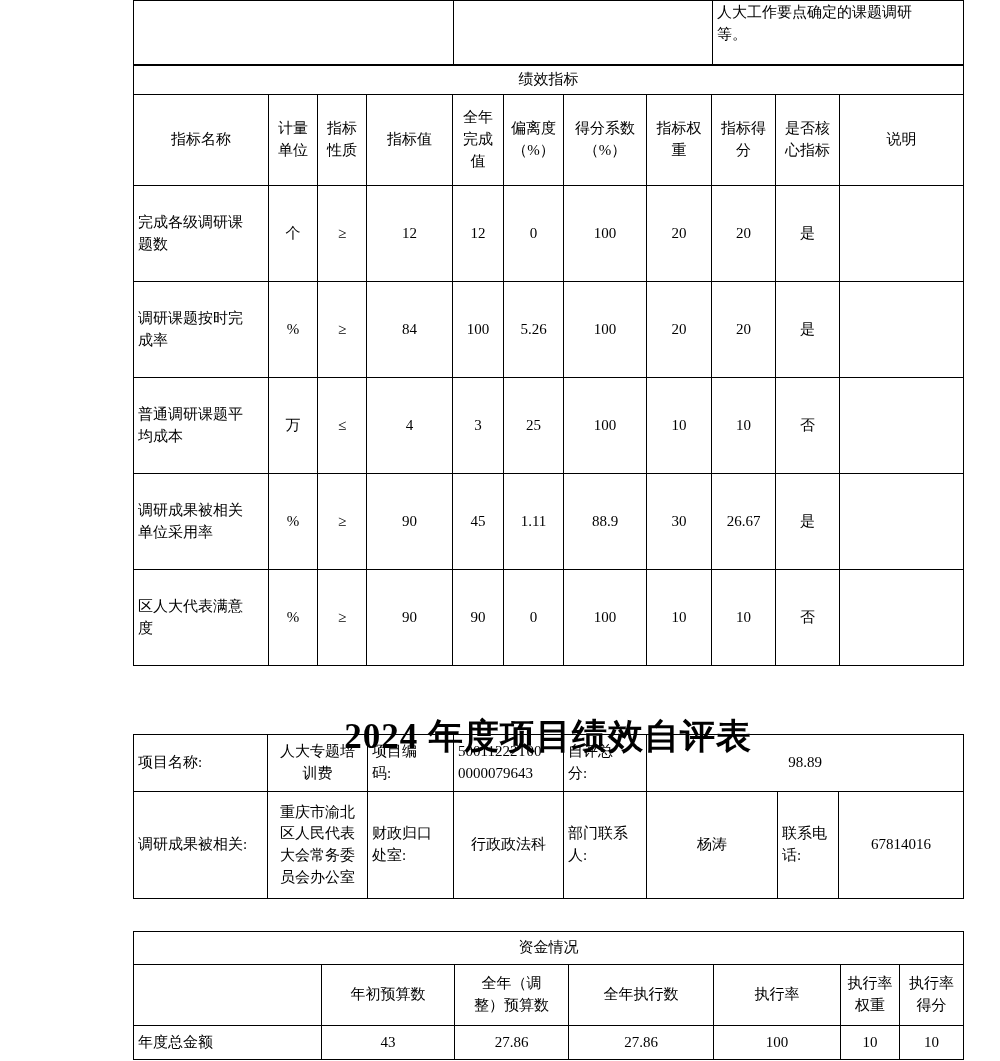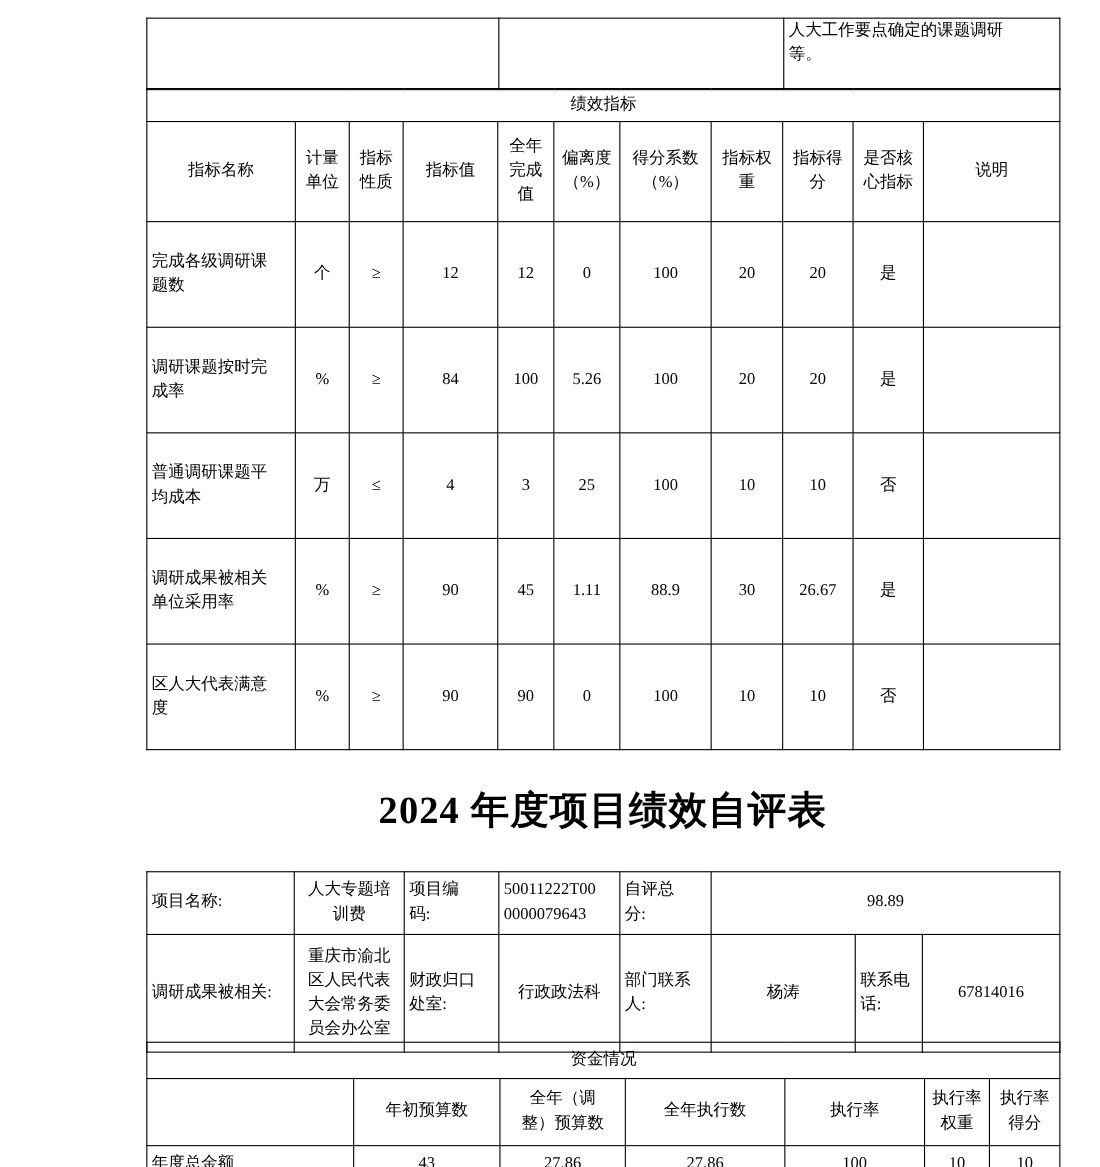--- a/index.html
+++ b/index.html
@@ -3,21 +3,21 @@
 <meta charset="utf-8">
 <style>
   html,body { margin:0; padding:0; }
   body {
     width:1000px; height:1061px; background:#ffffff; color:#000;
     font-family:"Liberation Serif","DejaVu Serif",serif;
   }
   .sheet { position:relative; width:1000px; height:1061px; overflow:hidden; background:#fff; }
   table {
     border-collapse:collapse; table-layout:fixed;
-    position:absolute; left:133px; width:830px;margin-top:16px;
+    position:absolute; left:133px; width:830px;
   }
   td {
     border:1px solid #000;
     font-size:15px; line-height:1.45;
     padding:1px 4px;
     white-space:pre-line;
     overflow:hidden;
     vertical-align:middle;
     word-break:break-all;
   }
@@ -159,21 +159,21 @@
       <td class="c">10</td>
       <td class="c">10</td>
       <td class="c">否</td>
       <td class="c"></td>
     </tr>
   </tbody>
     </table>
 
   <div class="doc-title">2024 年度项目绩效自评表</div>
 
-  <table style="top:776px;">
+  <table style="top:734px;">
     <colgroup>
       <col style="width:134px">
         <col style="width:100px">
         <col style="width:86px">
         <col style="width:110px">
       <col style="width:83px">
         <col style="width:131px">
         <col style="width:61px">
         <col style="width:125px">
     </colgroup>

